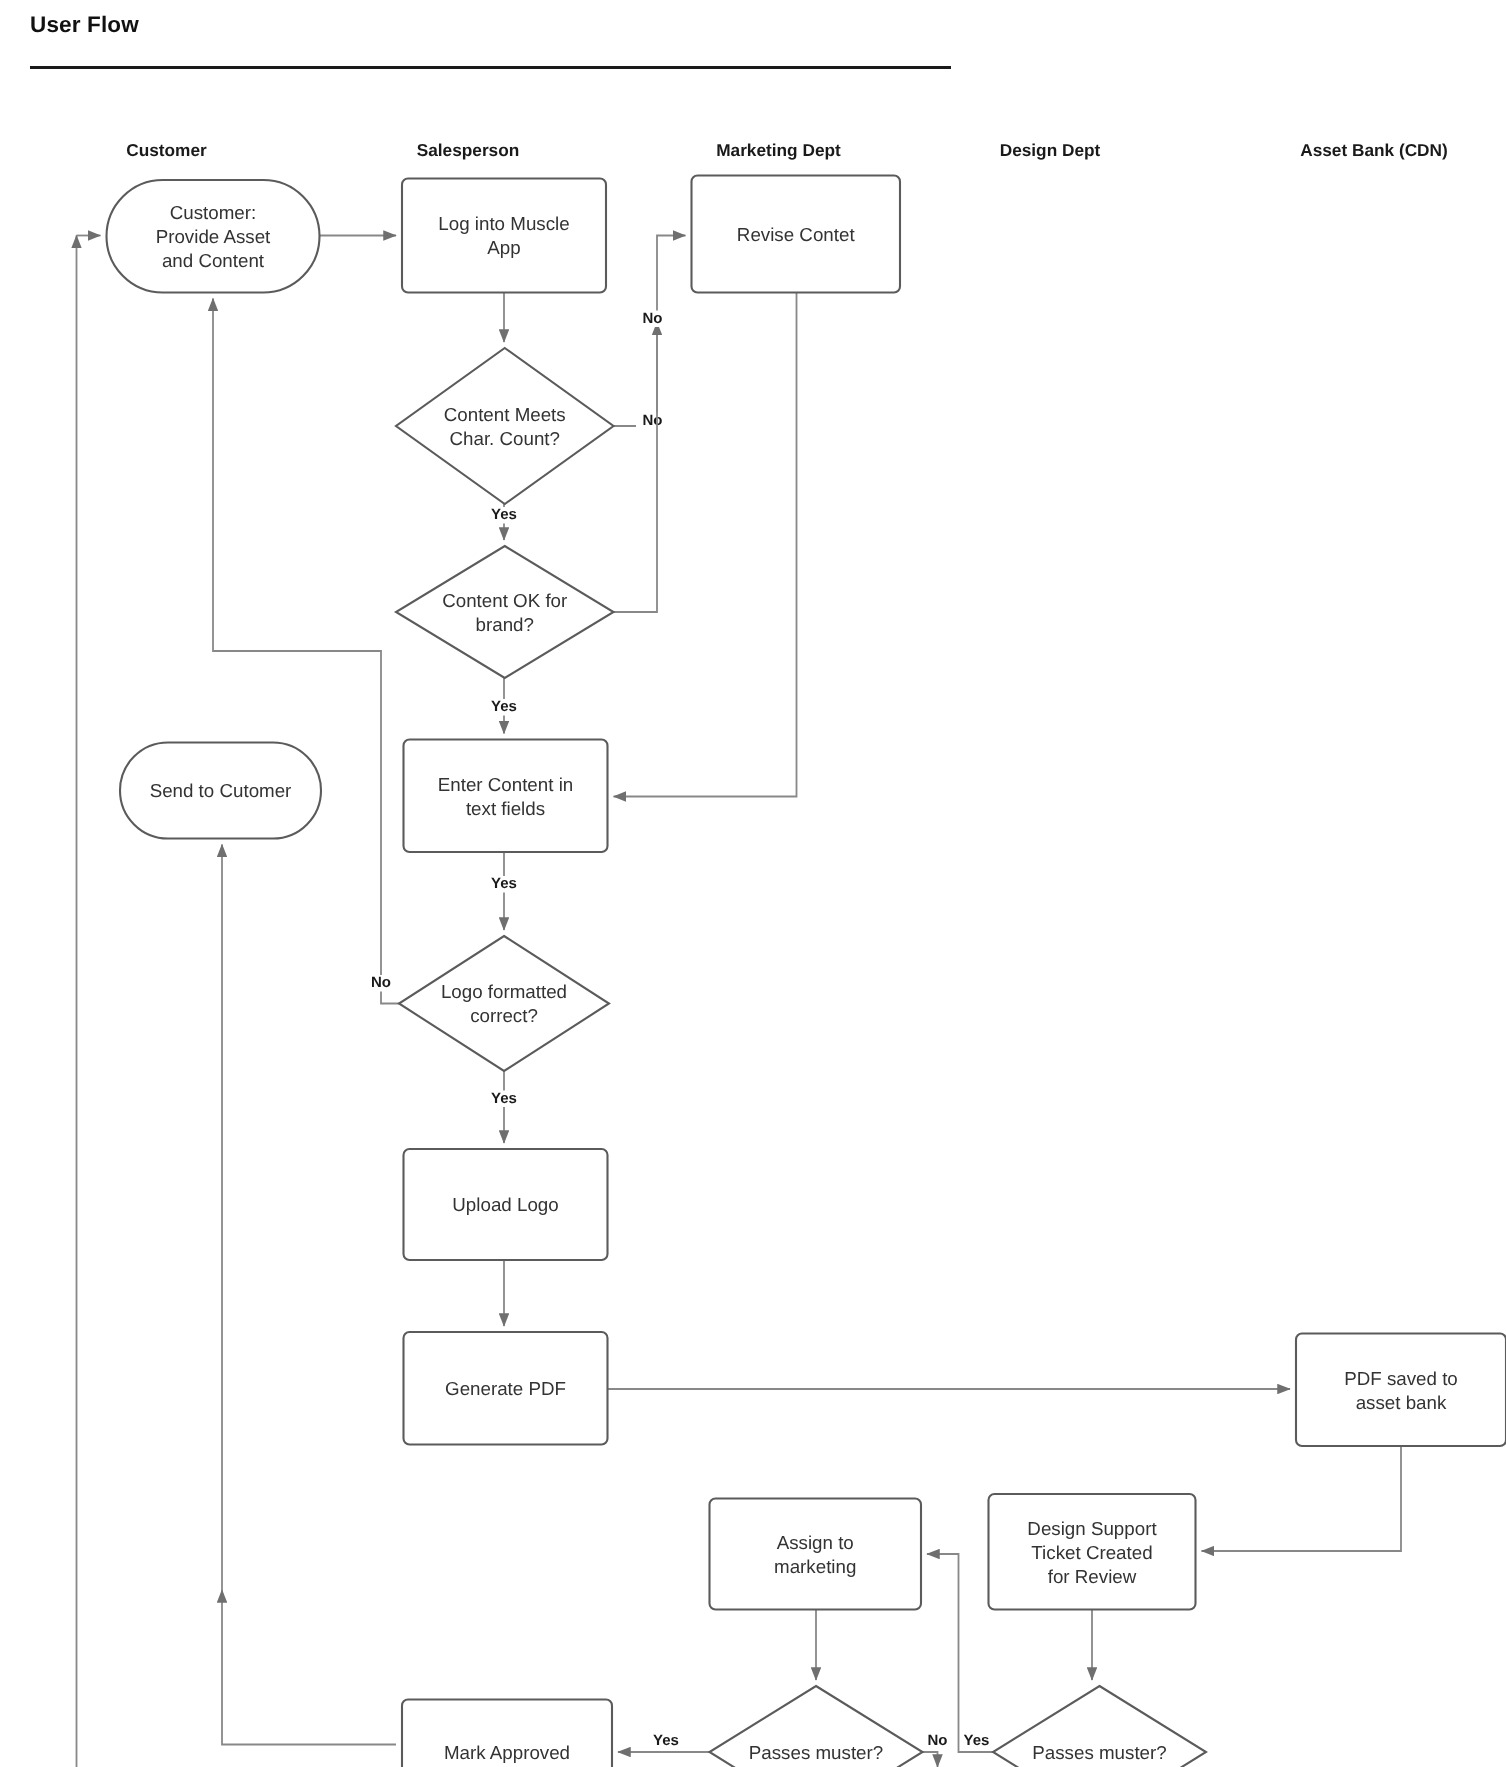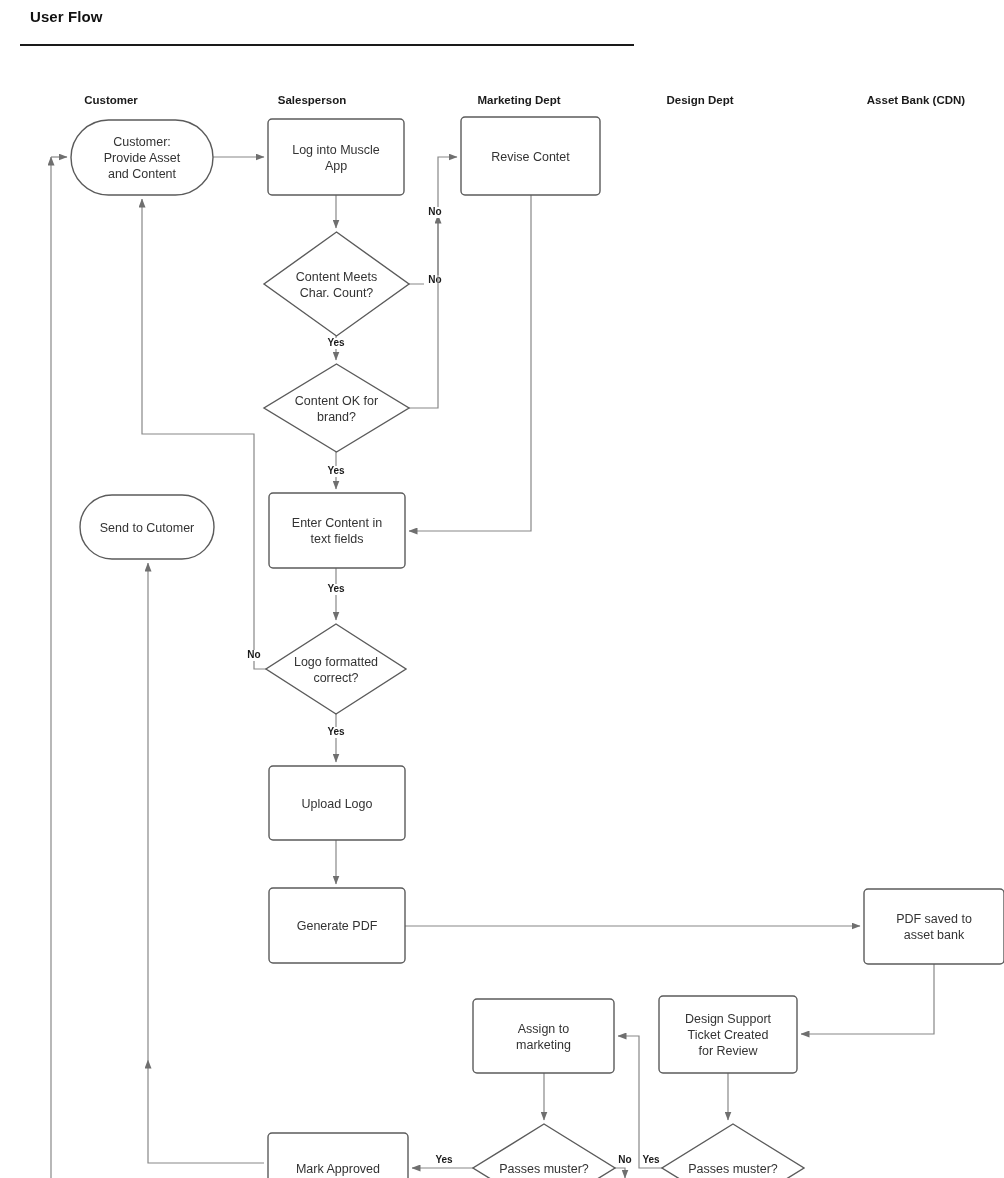--- a/index.html
+++ b/index.html
@@ -21,21 +21,20 @@
     height: 1178px;
   }
   #doc-title {
     position: absolute;
     left: 20px;
     top: 8px;
     font-size: 15px;
     font-weight: bold;
     letter-spacing: 0.1px;
     color: #111111;
-    margin-left: 10px;
   }
   #title-rule {
     position: absolute;
     left: 20px;
     top: 44px;
     width: 614px;
     height: 2px;
     background: #1a1a1a;
   }
   #canvas {

